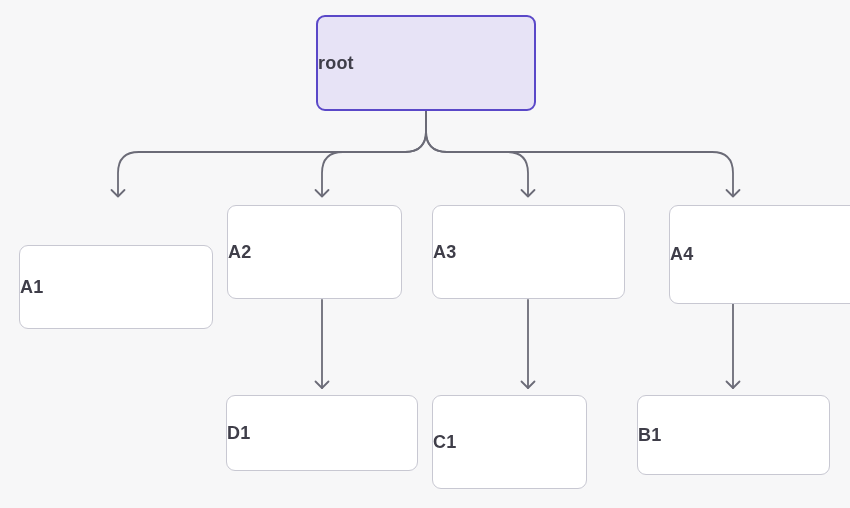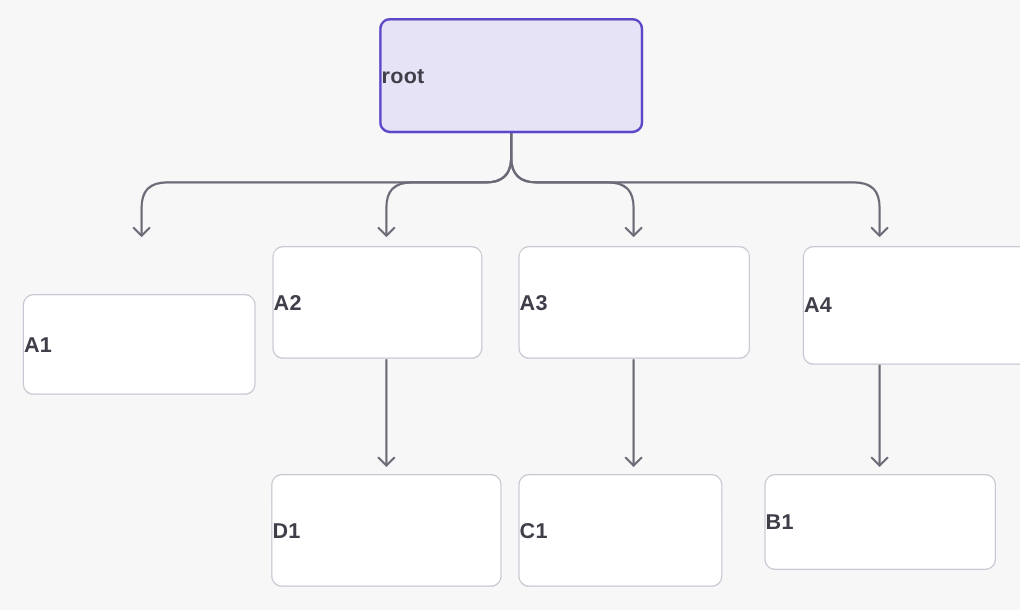--- a/index.html
+++ b/index.html
@@ -98,25 +98,25 @@
   </div>
 
   <div class="node" style="left:432px; top:205px; width:193px; height:94px;">
     <span class="node-label">A3</span>
   </div>
 
   <div class="node" style="left:669px; top:205px; width:193px; height:99px;">
     <span class="node-label">A4</span>
   </div>
 
-  <div class="node" style="left:226px; top:395px; width:192px; height:94px;">
+  <div class="node" style="left:226px; top:395px; width:192px; height:76px;">
     <span class="node-label">D1</span>
   </div>
 
-  <div class="node" style="left:432px; top:395px; width:170px; height:94px;">
+  <div class="node" style="left:432px; top:395px; width:155px; height:94px;">
     <span class="node-label">C1</span>
   </div>
 
   <div class="node" style="left:637px; top:395px; width:193px; height:80px;">
     <span class="node-label">B1</span>
   </div>
 
 </div>
 
 </body></html>

